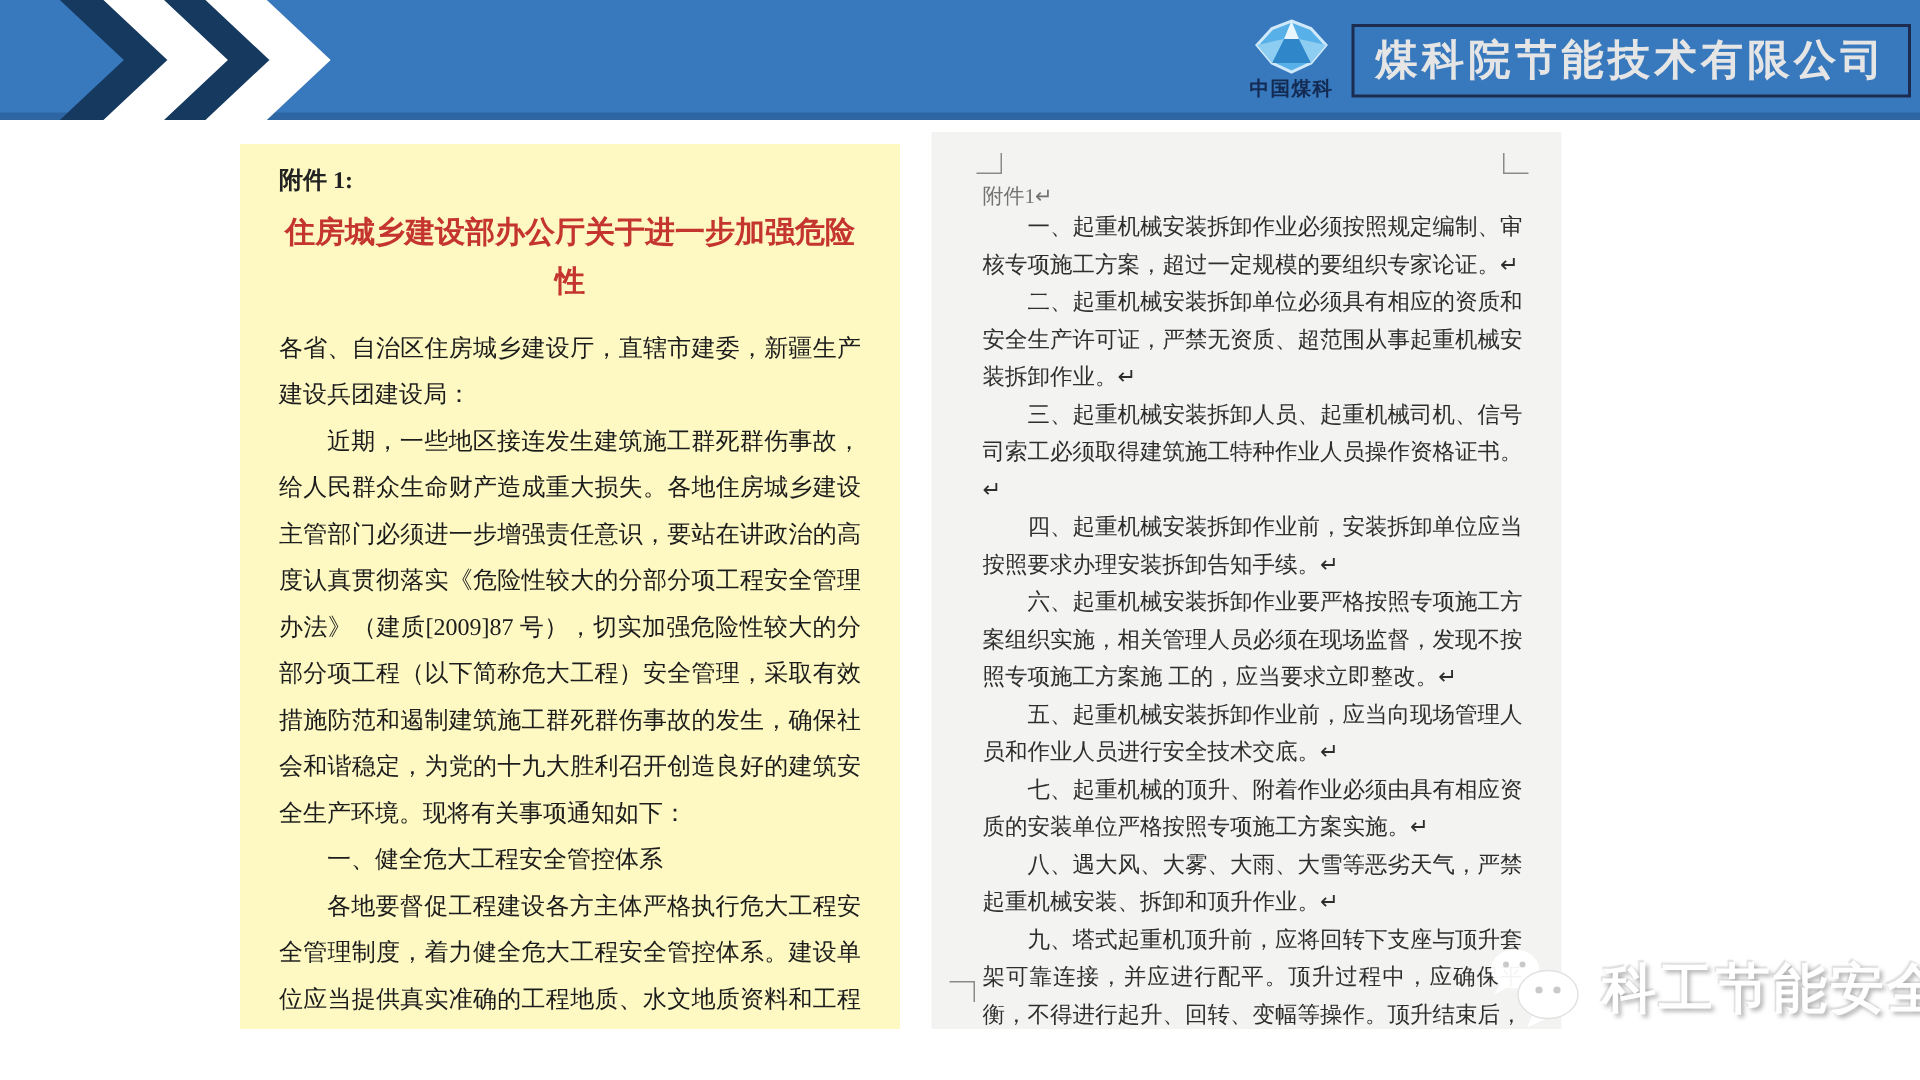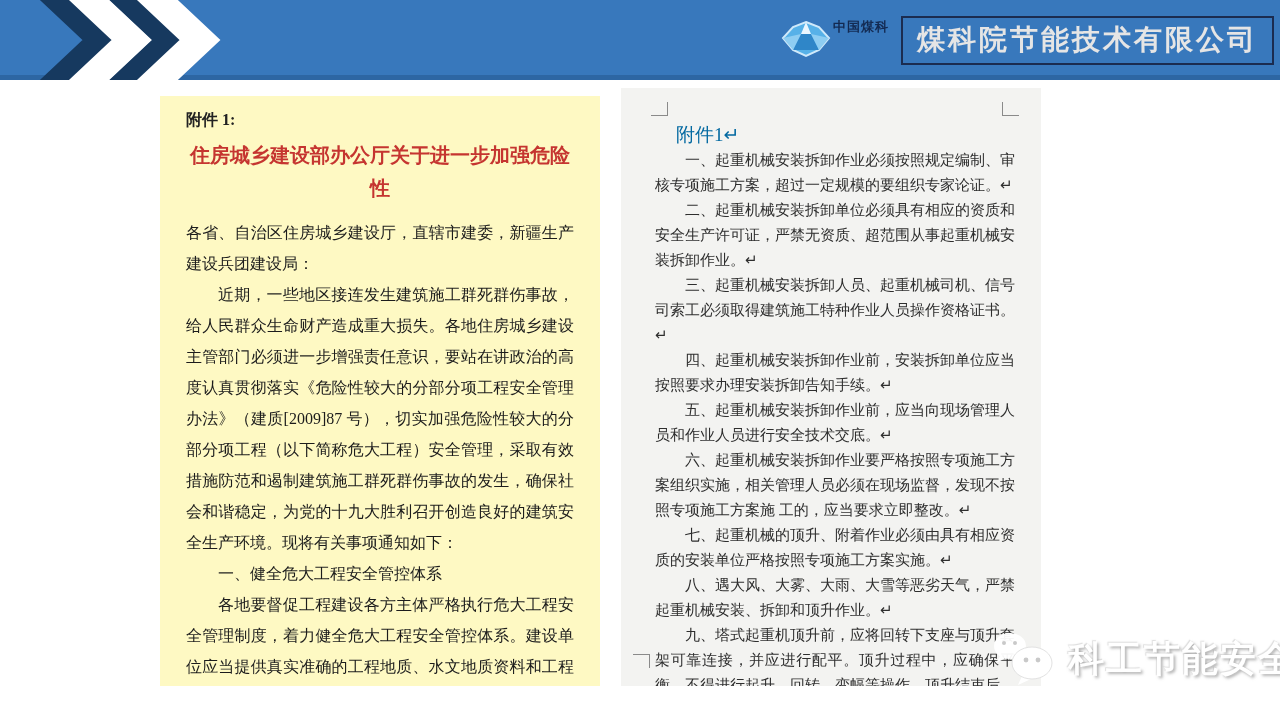--- a/index.html
+++ b/index.html
@@ -12,21 +12,21 @@
   .slide { position: relative; width: 1280px; height: 720px; background: #ffffff; overflow: hidden; }
 
   
   .header-bar {
     position: absolute; left: 0; top: 0; width: 1280px; height: 80px;
     background: #3878bc;
     border-bottom: 5px solid #2d66a3;
   }
   .chevrons { position: absolute; left: 20px; top: 0; height: 80px; }
   .brand { position: absolute; right: 6px; top: 0; height: 80px; display: flex; align-items: center; }
-  .logo { display: flex; flex-direction: row; align-items: flex-start; margin-right: 12px; }
+  .logo { display: flex; flex-direction: column; align-items: center; margin-right: 12px; }
   .logo-text {
     font-size: 13px; font-weight: bold; color: #132a52; letter-spacing: 1px;
     margin-top: -2px;
   }
   .company-box {
     border: 2px solid #1b2c50;
     color: #e5e5e5;
     font-size: 28px;
     font-weight: 600;
     letter-spacing: 3px;
@@ -54,21 +54,21 @@
   }
   .doc-left .body { margin-top: 12px; font-size: 16px; line-height: 31px; text-align: justify; color: #1c1c1c; }
   .doc-left .body p.indent { text-indent: 2em; }
 
   .doc-right {
     left: 621px; top: 88px; width: 420px; height: 598px;
     background: #f3f3f1;
     padding: 34px 26px 0 34px;
     color: #2e2e2e;
   }
-  .doc-right .attach { font-size: 19px; color: #0369a1; margin-left: 21px; }
+  .doc-right .attach { font-size: 14px; color: #737373; }
   .doc-right .red-title {
     text-align: center; color: #cf322b; font-size: 16px; font-weight: bold;
     line-height: 25px; margin-top: 2px;
   }
   .doc-right .body { font-size: 15px; line-height: 25px; text-align: justify; }
   .doc-right .body p { text-indent: 2em; }
 
   
   .corner { position: absolute; width: 17px; height: 14px; }
   .corner.tl { left: 30px; top: 14px; border-right: 1px solid #8a8a8a; border-bottom: 1px solid #8a8a8a; }
@@ -133,22 +133,22 @@
     <div class="corner tl"></div>
     <div class="corner tr"></div>
     <div class="corner bl"></div>
 
     <div class="attach">附件1↵</div>
     <div class="body">
       <p>一、起重机械安装拆卸作业必须按照规定编制、审核专项施工方案，超过一定规模的要组织专家论证。↵</p>
       <p>二、起重机械安装拆卸单位必须具有相应的资质和安全生产许可证，严禁无资质、超范围从事起重机械安装拆卸作业。↵</p>
       <p>三、起重机械安装拆卸人员、起重机械司机、信号司索工必须取得建筑施工特种作业人员操作资格证书。↵</p>
       <p>四、起重机械安装拆卸作业前，安装拆卸单位应当按照要求办理安装拆卸告知手续。↵</p>
+      <p>六、起重机械安装拆卸作业要严格按照专项施工方案组织实施，相关管理人员必须在现场监督，发现不按照专项施工方案施 工的，应当要求立即整改。↵</p>
       <p>五、起重机械安装拆卸作业前，应当向现场管理人员和作业人员进行安全技术交底。↵</p>
-      <p>六、起重机械安装拆卸作业要严格按照专项施工方案组织实施，相关管理人员必须在现场监督，发现不按照专项施工方案施 工的，应当要求立即整改。↵</p>
       <p>七、起重机械的顶升、附着作业必须由具有相应资质的安装单位严格按照专项施工方案实施。↵</p>
       <p>八、遇大风、大雾、大雨、大雪等恶劣天气，严禁起重机械安装、拆卸和顶升作业。↵</p>
       <p>九、塔式起重机顶升前，应将回转下支座与顶升套架可靠连接，并应进行配平。顶升过程中，应确保平衡，不得进行起升、回转、变幅等操作。顶升结束后，应将标准节与回转下支座可靠连接↵</p>
 
     </div>
   </section>
 
   <div class="watermark">
     <svg width="66" height="58" viewBox="0 0 66 58" aria-hidden="true">
 

